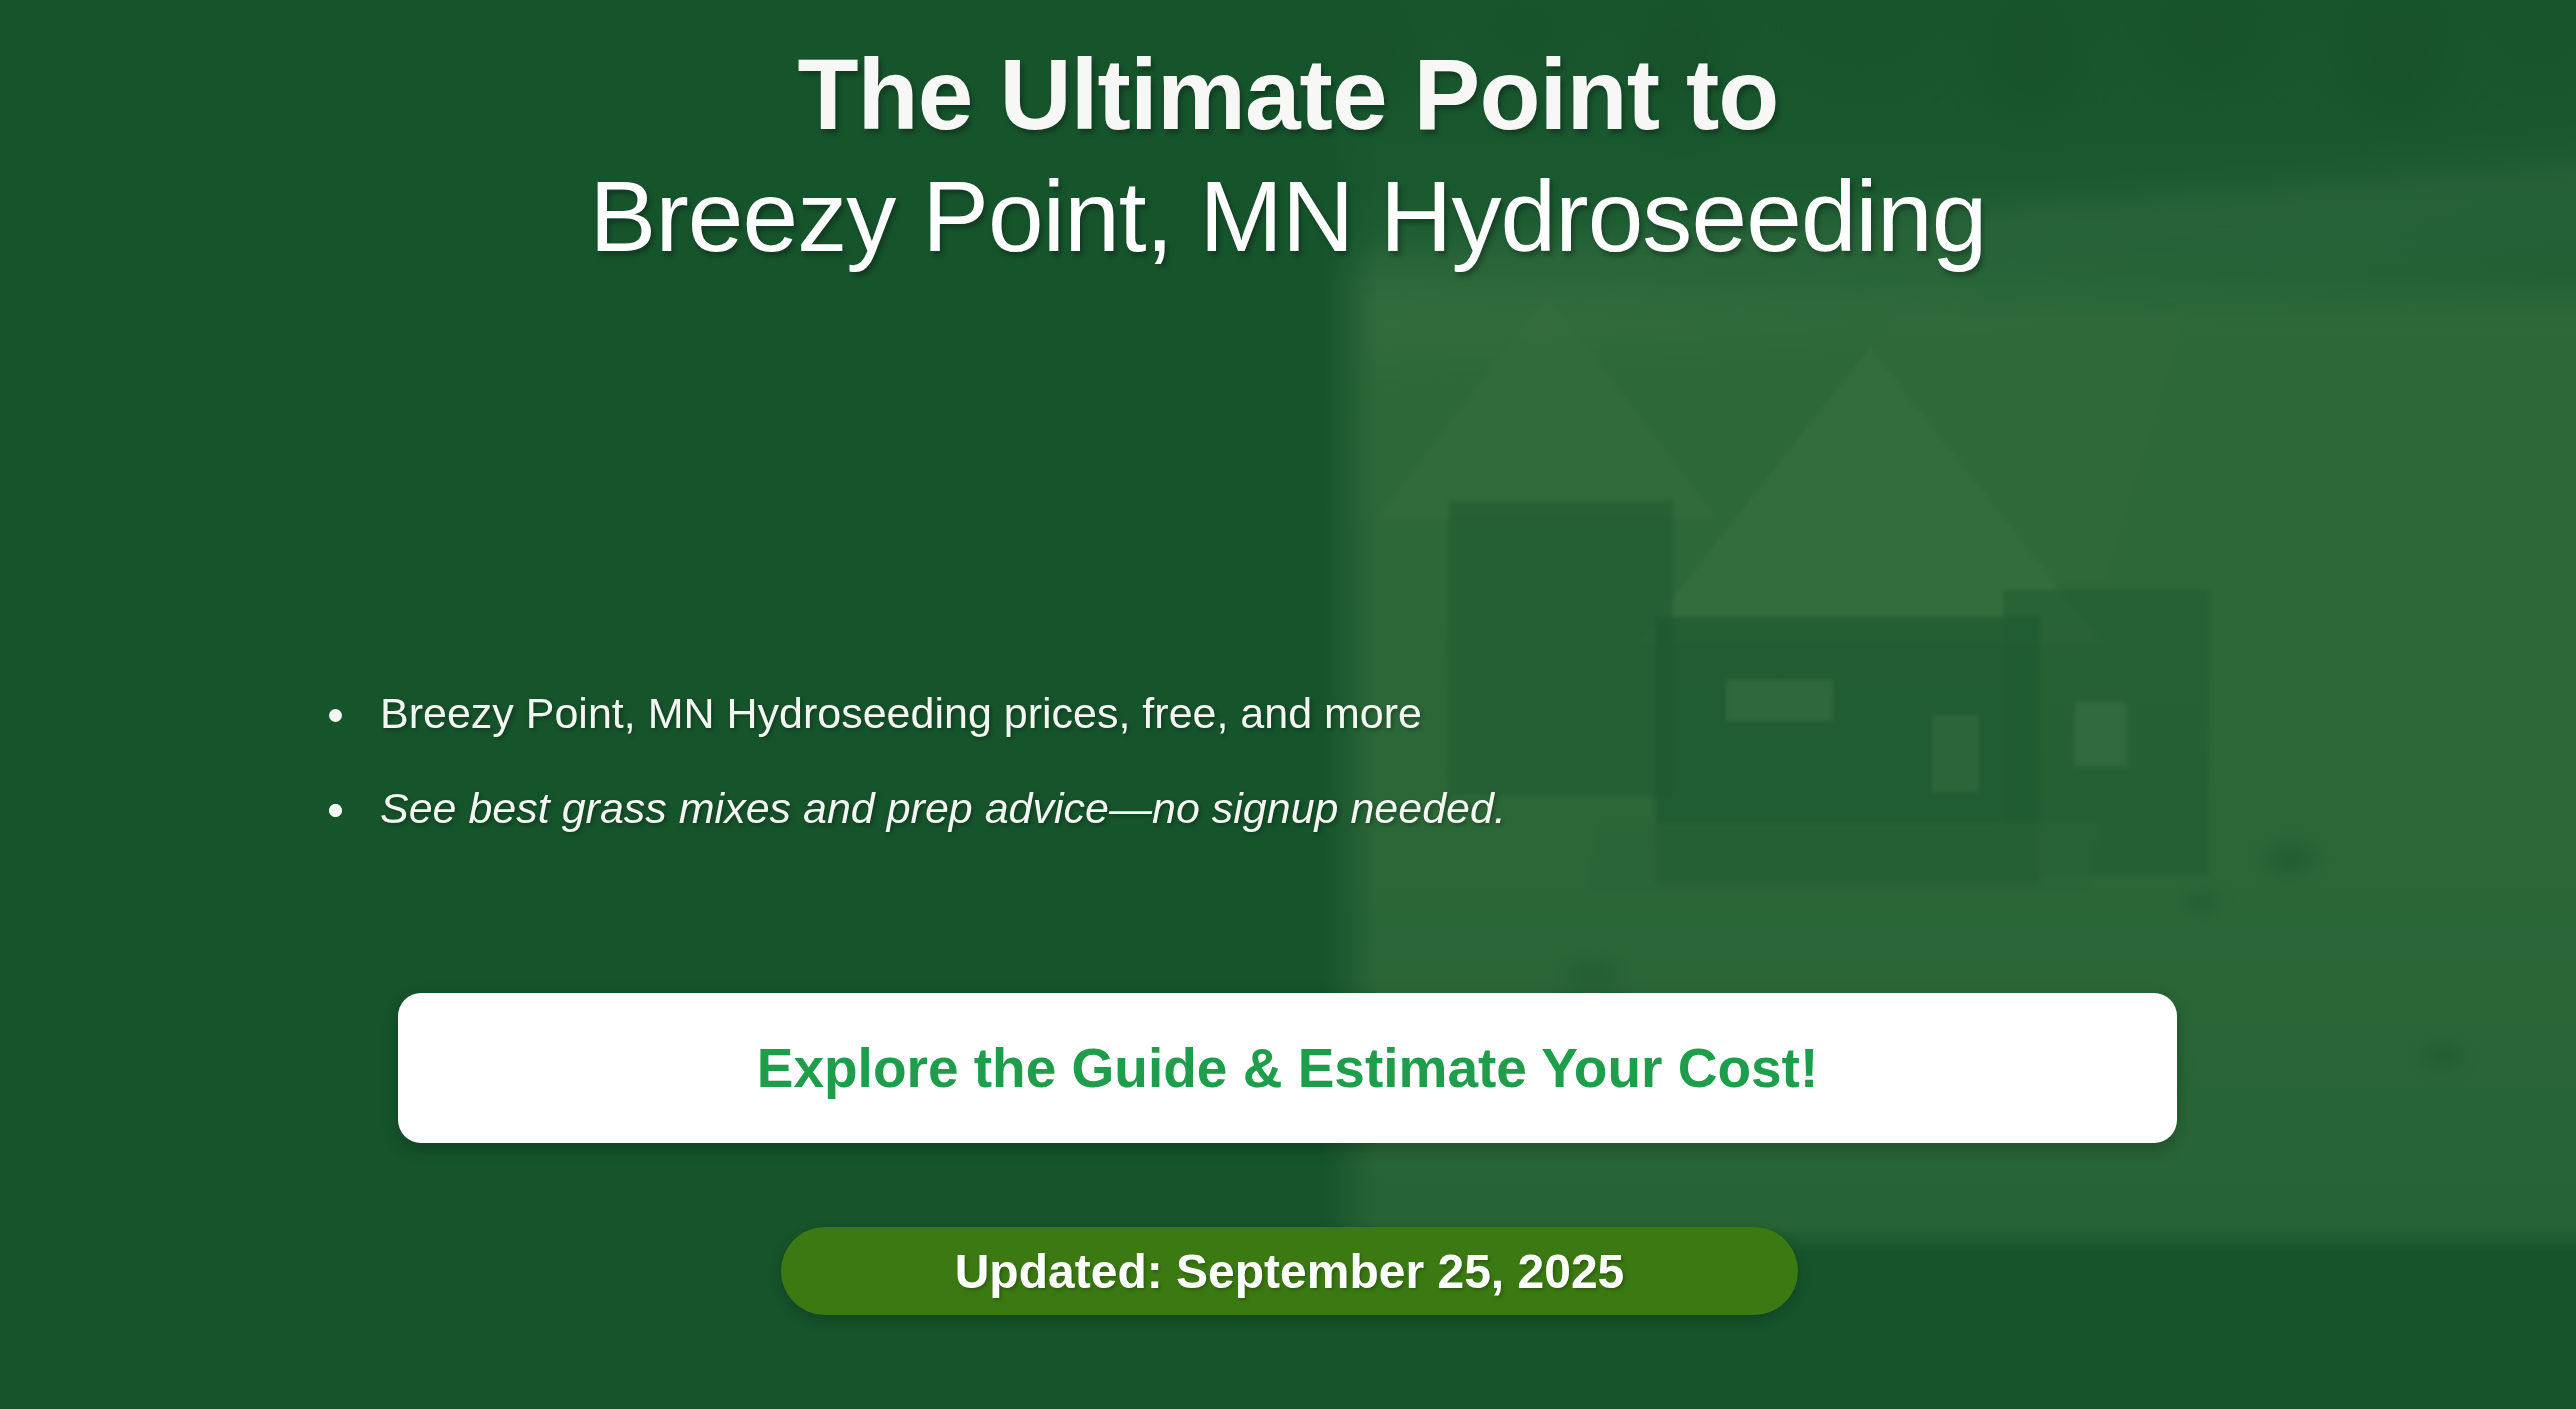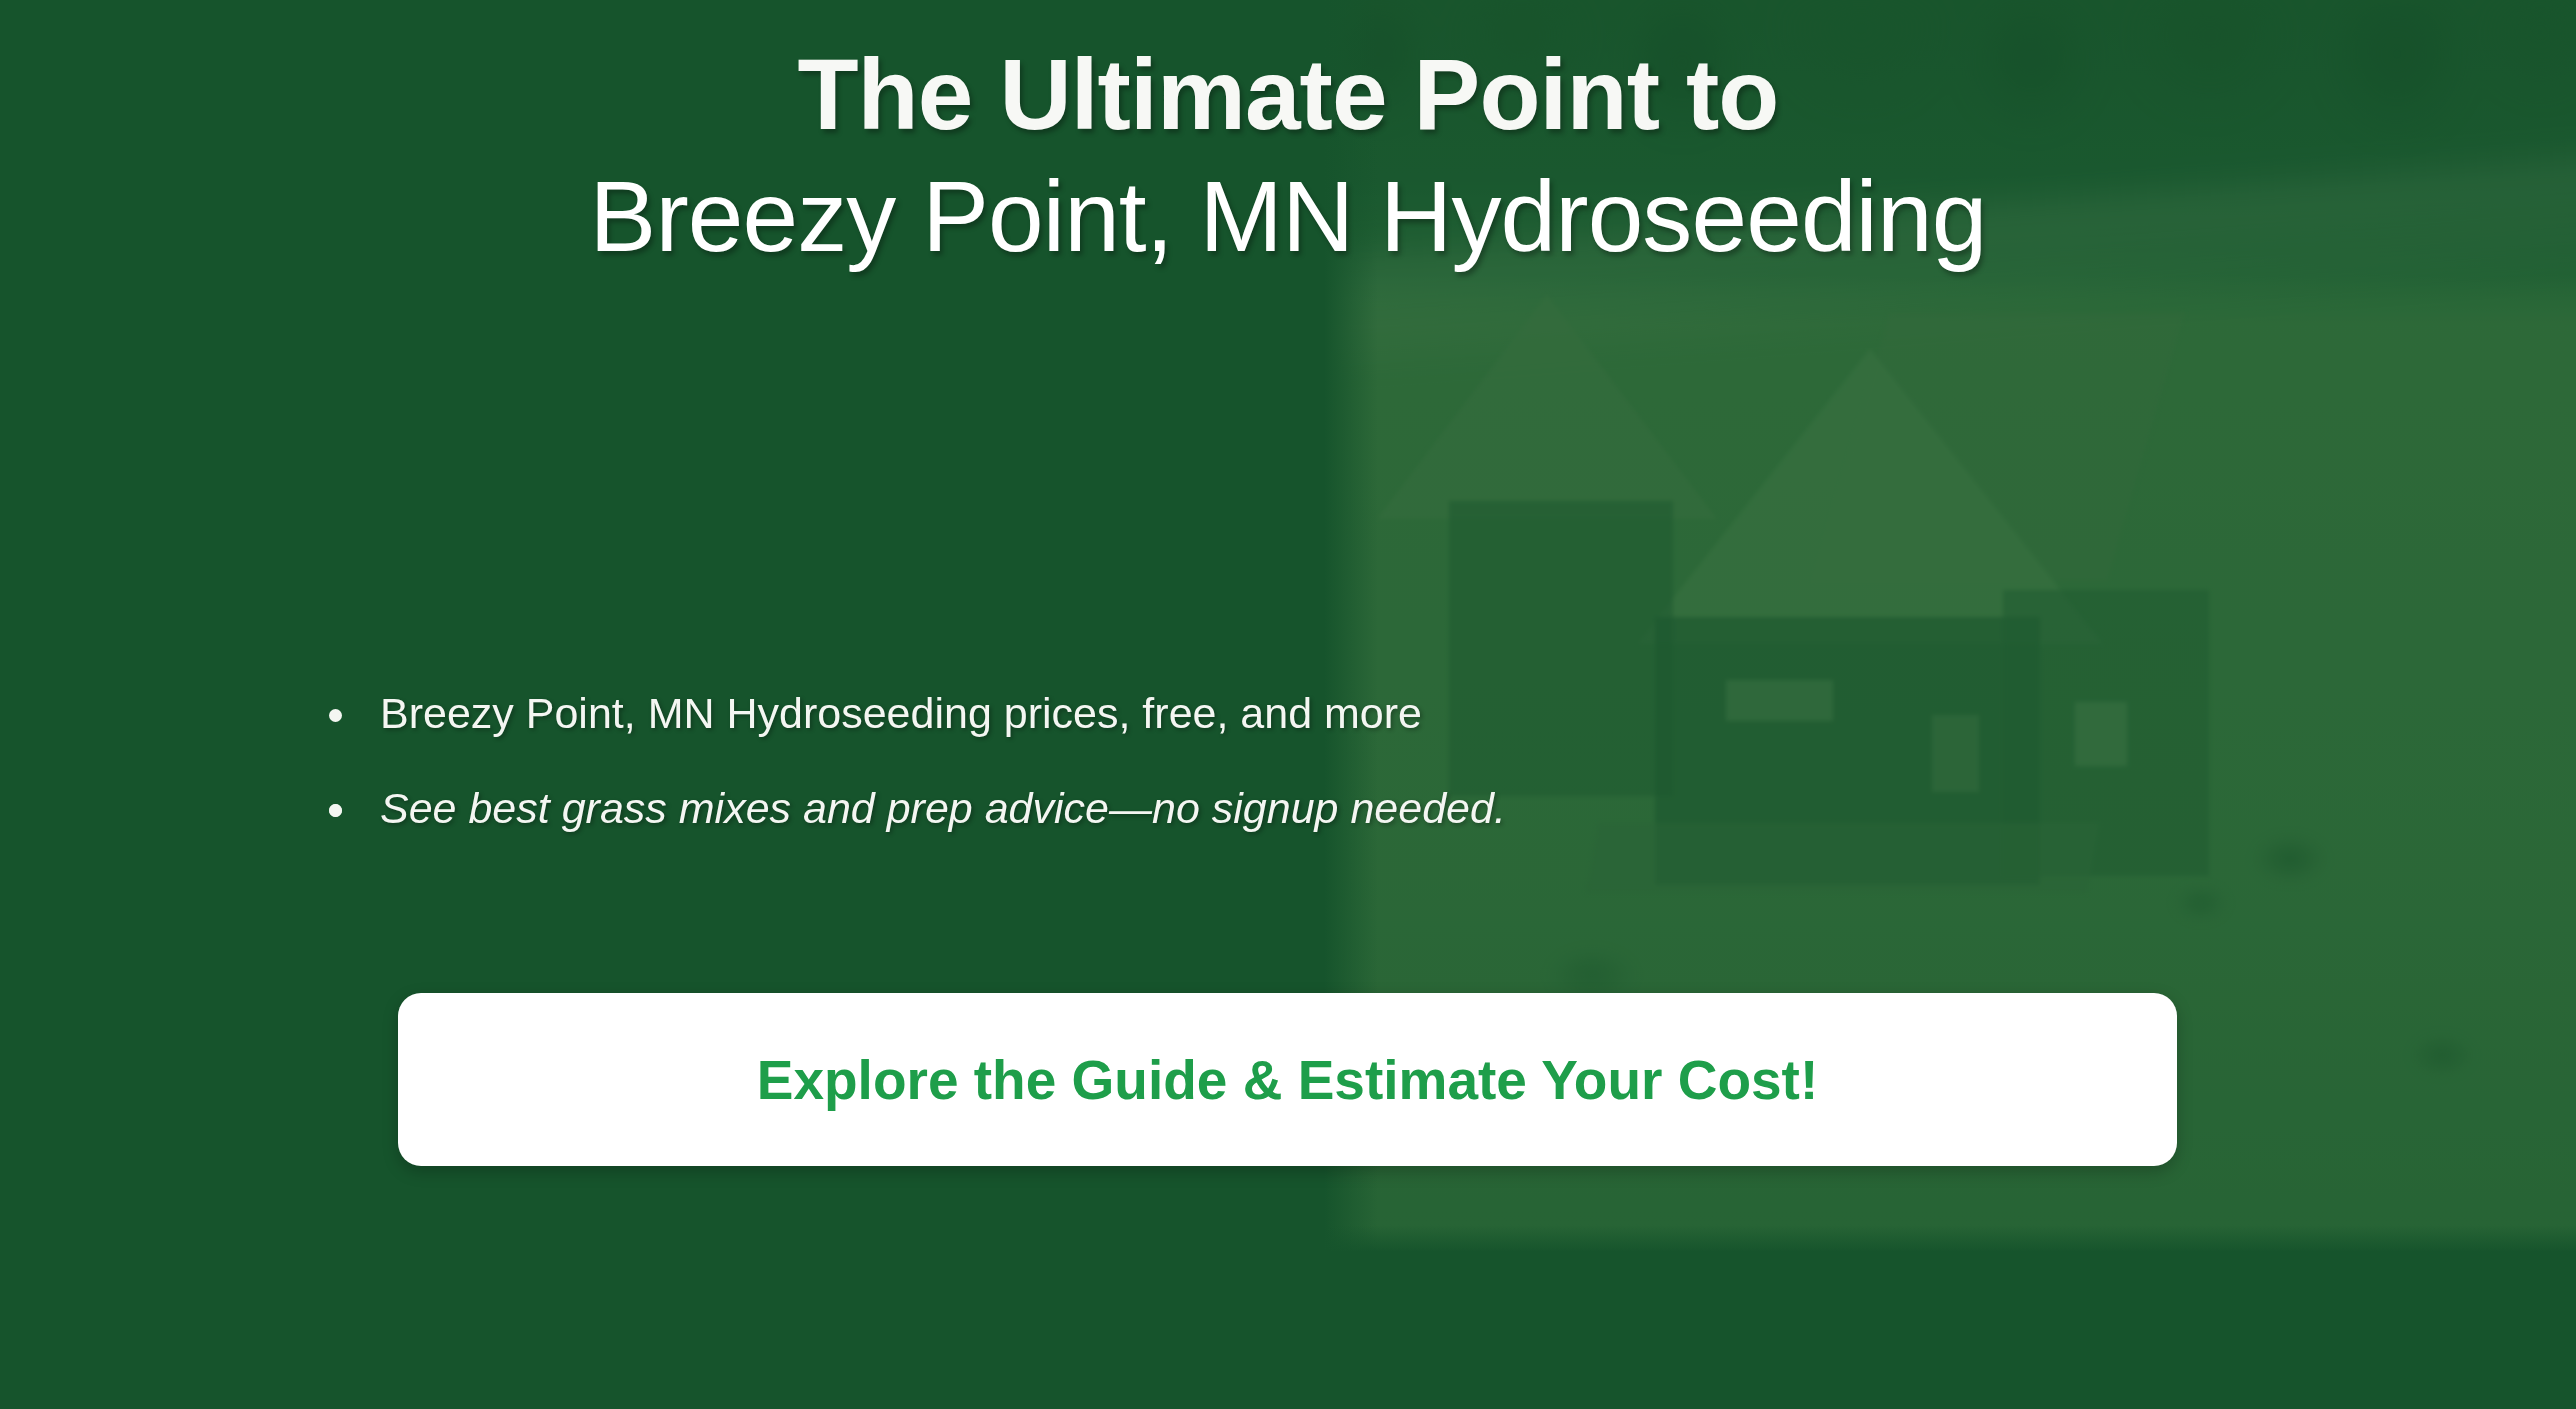--- a/index.html
+++ b/index.html
@@ -245,21 +245,21 @@
     height: 13.4px;
     border-radius: 50%;
     background: #F4F6F2;
   }
 
   .cta-button {
     position: absolute;
     left: 398px;
     top: 993px;
     width: 1779px;
-    height: 173px;
+    height: 150px;
     border: none;
     border-radius: 23px;
     background: #FFFFFF;
     color: #1E9E4A;
     font-family: "Liberation Sans", sans-serif;
     font-size: 55px;
     font-weight: bold;
     letter-spacing: 0px;
     box-shadow: 0 5.4px 16px rgba(0,0,0,0.22);
     cursor: pointer;
@@ -331,16 +331,17 @@
         <span class="dot"></span>
       </li>
       <li>
         <span class="dot"></span>
         <span>See best grass mixes and prep advice—no signup needed.</span>
       </li>
     </ul>
 
     <button class="cta-button">Explore the Guide &amp; Estimate Your Cost!</button>
 
+    <div class="date-badge">Updated: September 25, 2025</div>
 
   </div>
 </div>
 
 
 </body></html>

